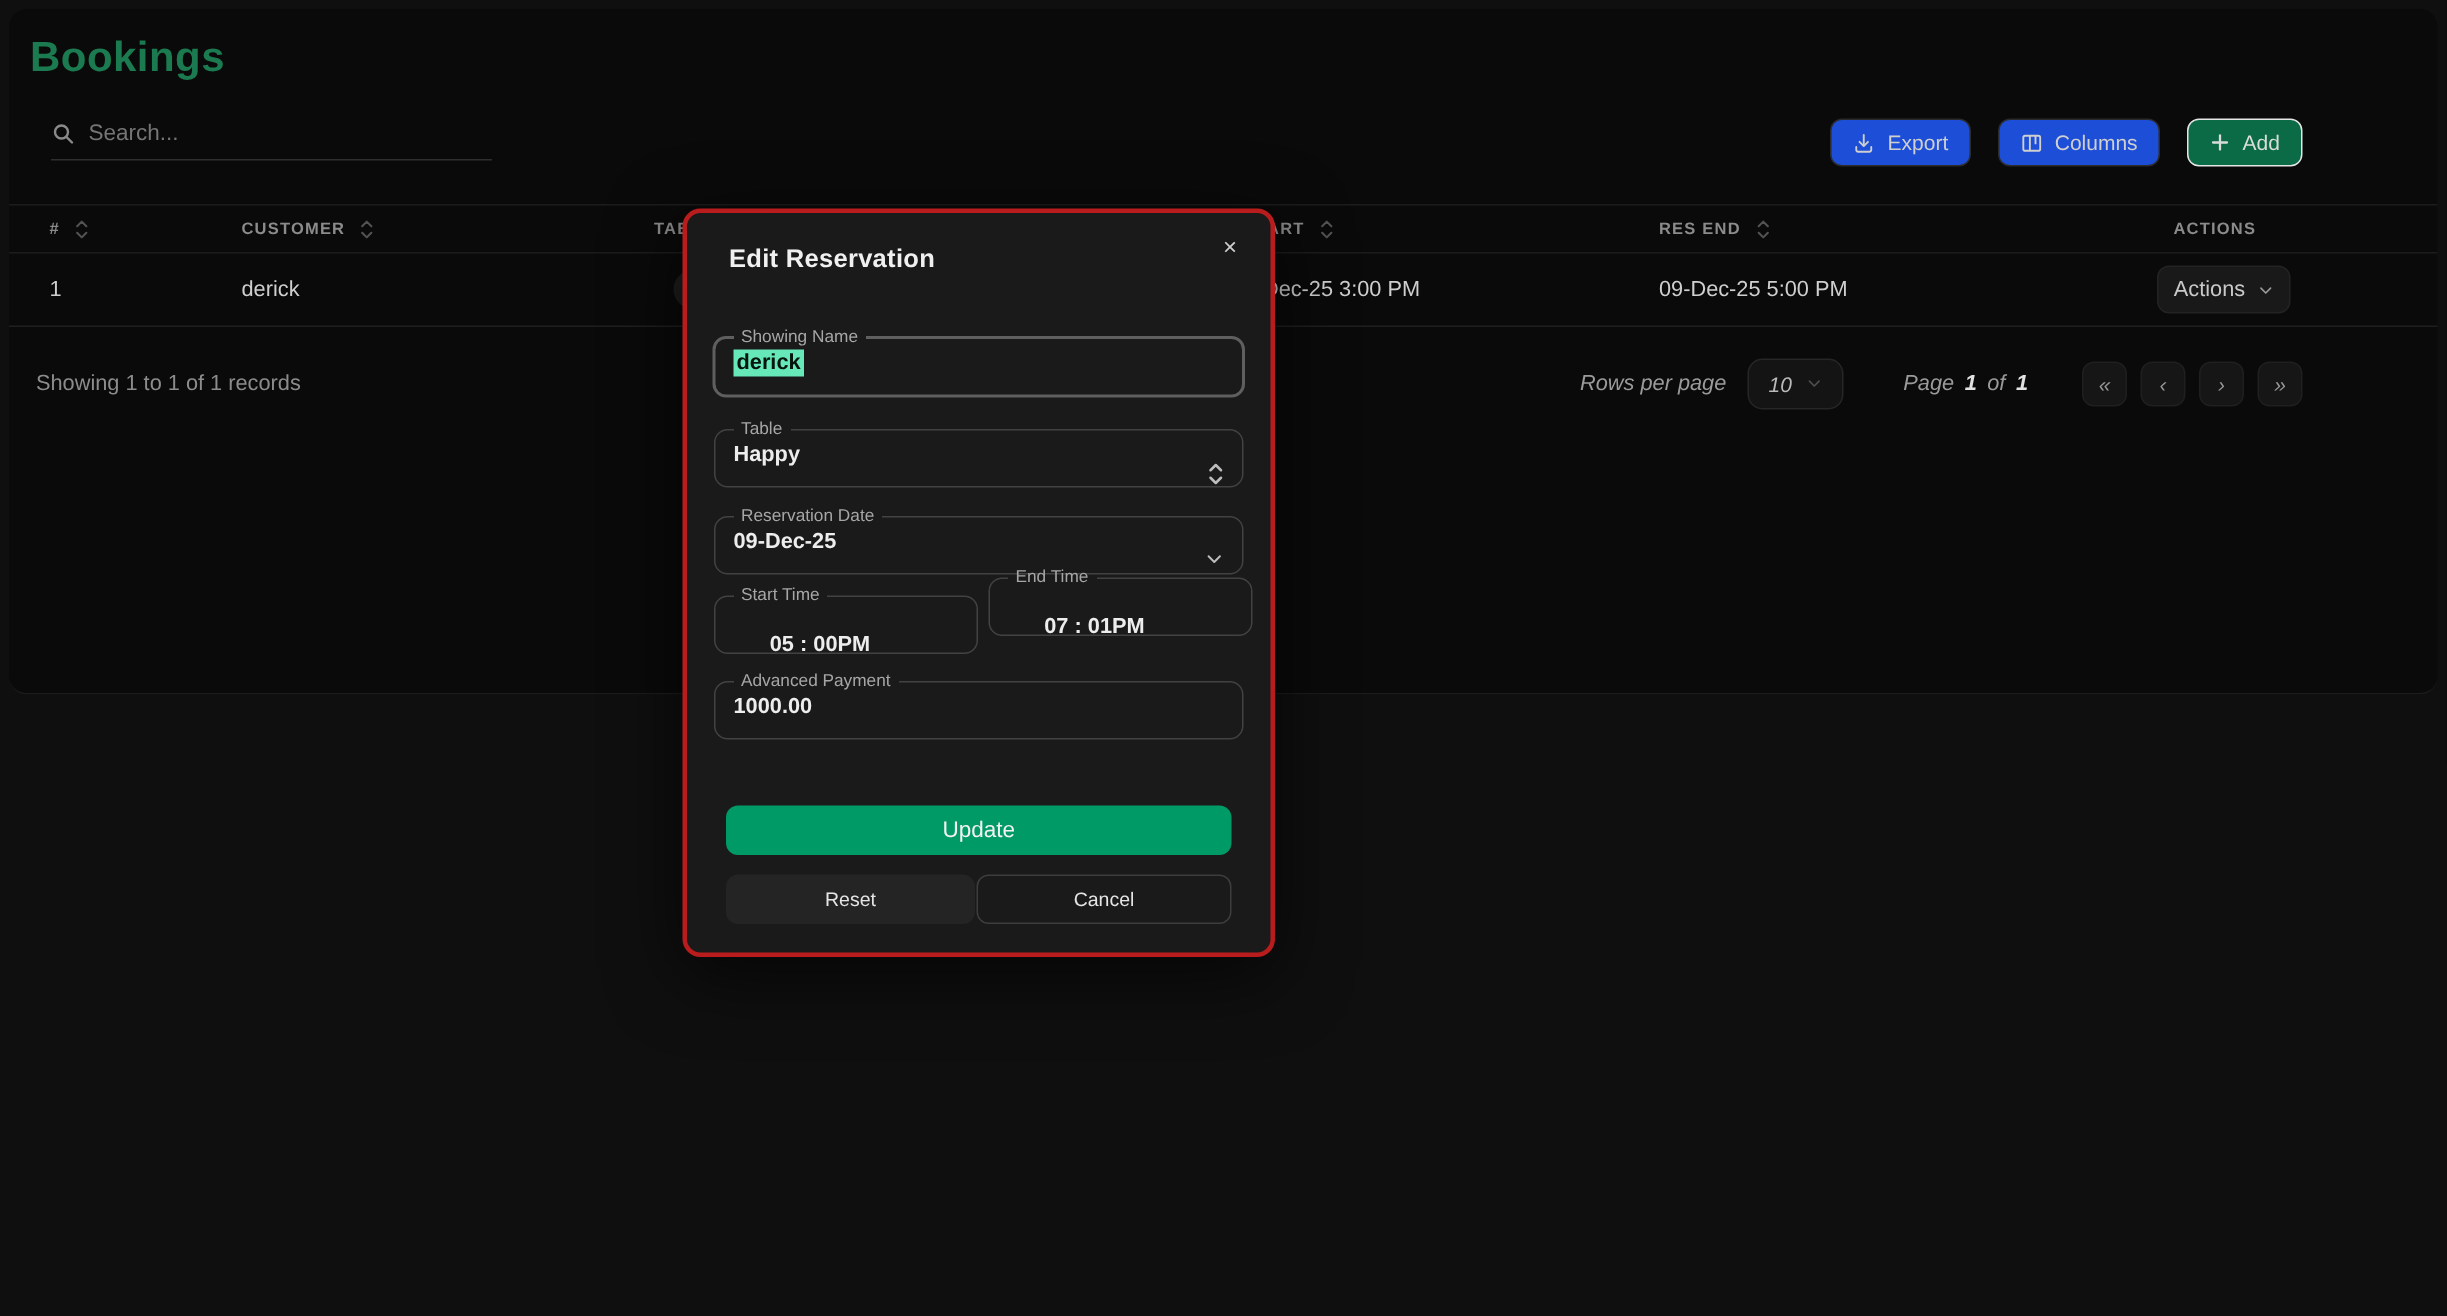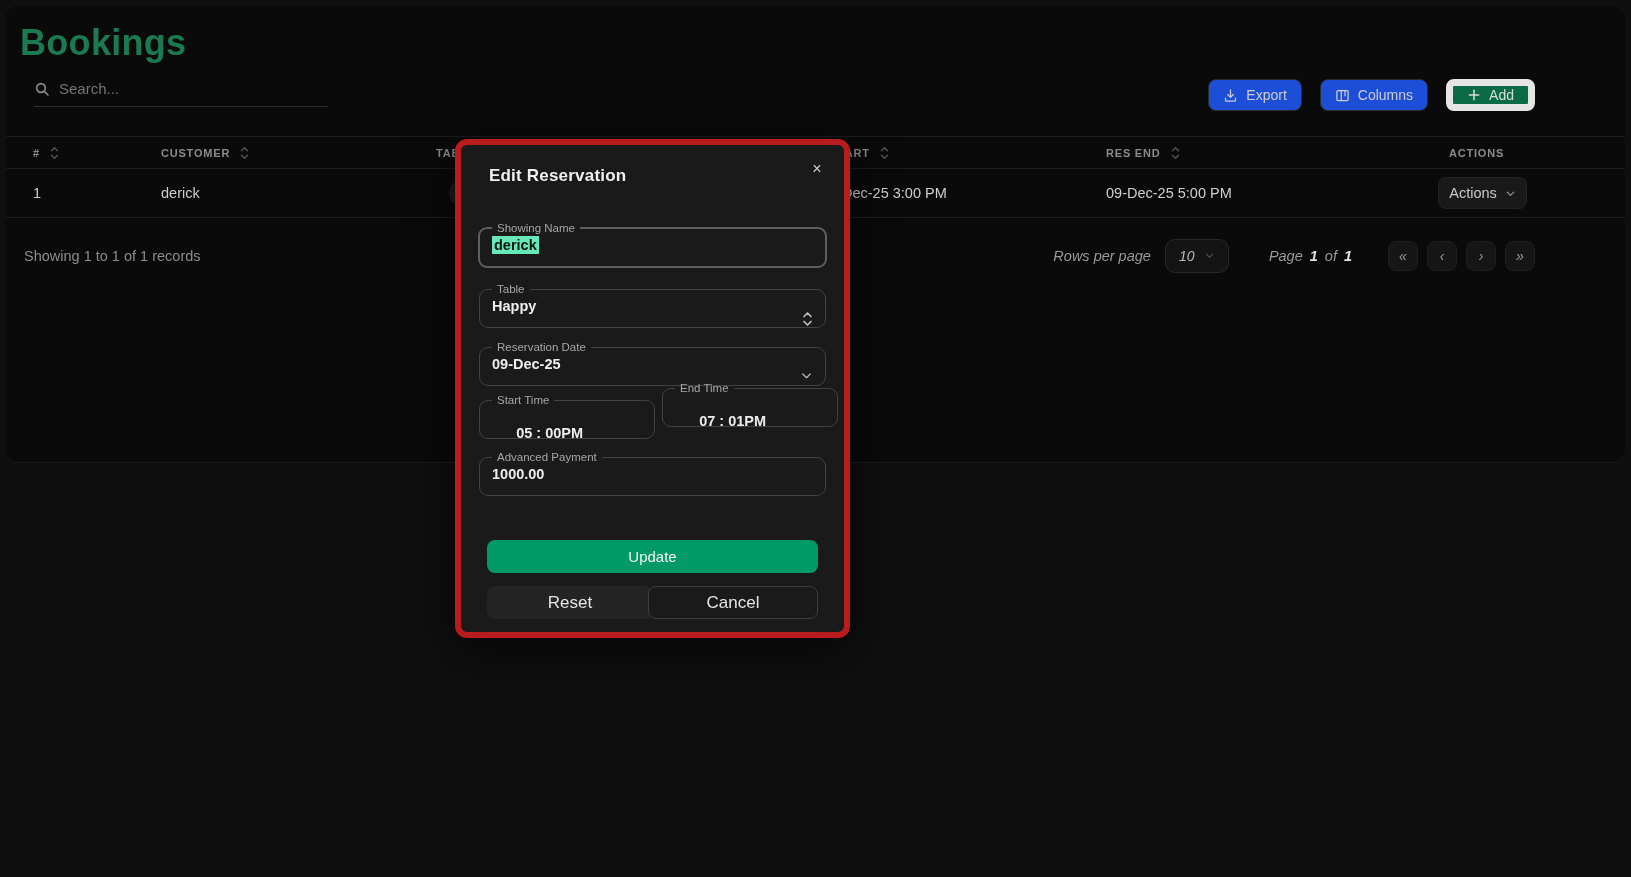--- a/index.html
+++ b/index.html
@@ -13,21 +13,21 @@
   }
 
   
   .card {
     position: absolute; left:6px; top:6px; right:6px; height:457px;
     background:#0a0a0a; border-radius:12px;
     border-bottom:1px solid #1c1c1c;
   }
   .page-title {
     position:absolute; left:14px; top:16px;
-    font-size:36px; font-weight:700; color:#1b7a4f; letter-spacing:.3px;
+    font-size:28px; font-weight:700; color:#1b7a4f; letter-spacing:.3px;
   }
   .search-wrap {
     position:absolute; left:28px; top:74px; width:294px;
     display:flex; align-items:center; gap:9px;
     border-bottom:1px solid #2e2e2e; padding-bottom:9px;
   }
   .search-wrap svg { flex:0 0 auto; }
   .search-input {
     background:transparent; border:none; outline:none;
     color:#cfcfcf; font-size:15px; width:100%;
@@ -35,21 +35,21 @@
   }
   .search-input::placeholder { color:#757575; }
 
   .toolbar { position:absolute; top:73px; right:90px; display:flex; gap:18px; }
   .btn {
     height:32px; display:flex; align-items:center; gap:8px;
     padding:0 14px; border-radius:8px; font-size:14px;
     background:#1d4ed8; border:1px solid #2b2b2b; color:#cfcfcf;
     cursor:pointer;
   }
-  .btn-add { background:#0b6b46; border:7px solid #e5e5e5; color:#d9ddd9; }
+  .btn-add { background:#0b6b46; border:1px solid #e5e5e5; color:#d9ddd9; }
 
   
   .thead, .trow {
     position:absolute; left:0; right:0;
     display:grid; grid-template-columns:140px 275px 365px 300px 345px 1fr;
     align-items:center;
   }
   .thead {
     top:130px; height:33px;
     border-top:1px solid #1c1c1c; border-bottom:1px solid #1c1c1c;
@@ -95,21 +95,21 @@
   .pager { margin-left:36px; display:flex; gap:9px; }
   .pager-btn {
     width:30px; height:30px; border-radius:8px; background:#161616;
     border:1px solid #1f1f1f; color:#9a9a9a; font-size:14px;
     display:flex; align-items:center; justify-content:center; cursor:pointer;
   }
 
   
   .modal {
     position:absolute; left:455px; top:139px; width:395px; height:499px;
-    background:#1a1a1a; border:6px solid #b91c1c; border-radius:12px;
+    background:#1a1a1a; border:3px solid #b91c1c; border-radius:12px;
     box-shadow:0 12px 48px rgba(0,0,0,.65); z-index:10;
   }
   .modal-title {
     position:absolute; left:28px; top:21px;
     font-size:17px; font-weight:700; color:#f0f0f0; letter-spacing:.2px;
   }
   .modal-close {
     position:absolute; top:13px; right:16px; width:22px; height:22px;
     display:flex; align-items:center; justify-content:center;
     color:#cfcfcf; font-size:16px; cursor:pointer;
@@ -132,21 +132,21 @@
   .meridiem { }
 
   .btn-update {
     position:absolute; left:26px; right:26px; top:395px; height:33px;
     background:#009a66; border:none; border-radius:8px;
     color:#f2f2f2; font-size:15px; cursor:pointer;
     font-family:"Liberation Sans", sans-serif;
   }
   .btn-reset, .btn-cancel {
     position:absolute; top:441px; height:33px; border-radius:8px;
-    font-size:17px; color:#e5e5e5; cursor:pointer;
+    font-size:13px; color:#e5e5e5; cursor:pointer;
     display:flex; align-items:center; justify-content:center;
     font-family:"Liberation Sans", sans-serif;
   }
   .btn-reset { left:26px; width:166px; background:#242424; border:none; }
   .btn-cancel { right:26px; width:170px; background:#1a1a1a; border:1px solid #3d3d3d; }
 
   .sort-icon { opacity:.75; }
 </style>
 </head>
 <body>

